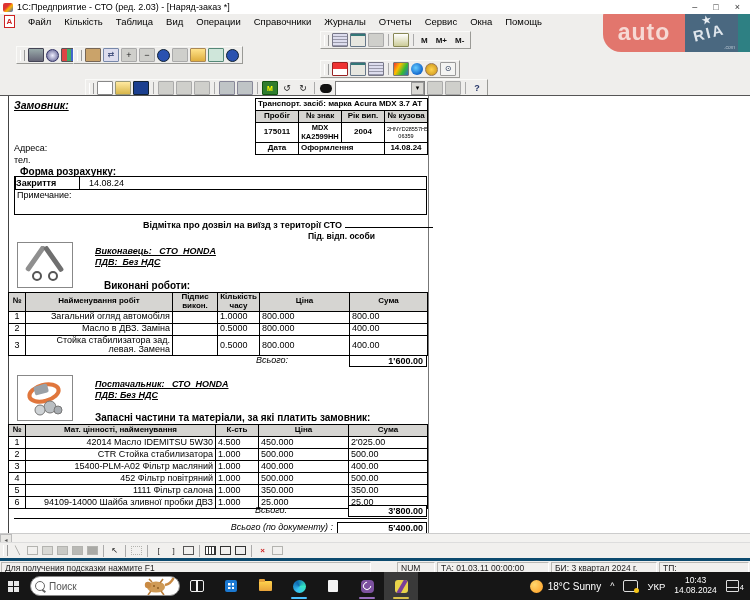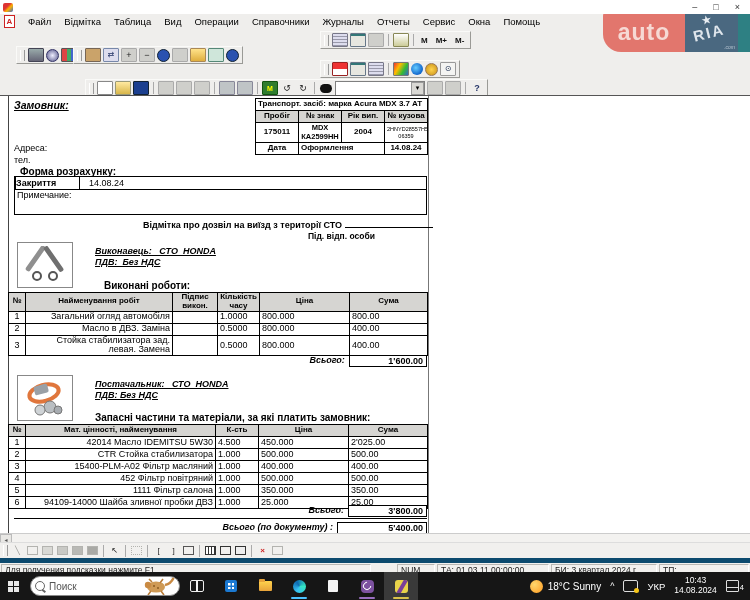--- a/index.html
+++ b/index.html
@@ -56,35 +56,35 @@
        font-size:9px;overflow:hidden}
   .vl{position:absolute;top:0;bottom:0;width:1px;background:#444}
   .lbl-b{font-weight:bold}
   .lbl-bi{font-weight:bold;font-style:italic;text-decoration:underline}
   .pre{white-space:pre}
   .dtable{border-collapse:collapse;font-size:9px;table-layout:fixed}
   .dtable td,.dtable th{border:1px solid #000;padding:0 2px;height:11px;line-height:1.1;overflow:hidden;vertical-align:middle}
   .hdr th{background:#d6d5d2;font-weight:bold;text-align:center;font-size:8px}
   .ca{text-align:center}.cl{text-align:right}.rr{}.vt{vertical-align:top}
   .totrow{position:absolute;display:flex;height:12px;font-size:9px}
-  .totlbl{font-weight:bold;font-style:italic;text-align:right;padding-right:4px}
+  .totlbl{font-weight:normal;font-style:italic;text-align:left;padding-right:4px}
   .totval{border:1px solid #000;font-weight:bold;text-align:right;padding:0 3px;background:#fff}
   .imgbox{position:absolute;width:54px;height:44px;border:1px solid #888;background:#fff;
           display:flex;align-items:center;justify-content:center}
   
   .hscroll{position:absolute;top:533px;left:0;width:750px;height:9px;background:#f3f2f0;border-top:1px solid #ccc}
   .hs-btn{position:absolute;left:0;top:0;width:10px;height:9px;background:#e8e7e4;border:1px solid #bbb;
           font-size:6px;display:flex;align-items:center;justify-content:center;color:#555}
   .drawbar{position:absolute;top:542px;left:0;width:750px;height:16px;background:#f1f0ee;border-top:1px solid #ddd;
            display:flex;align-items:center;padding-left:3px;box-sizing:border-box;gap:2px}
   .dic{width:13px;height:11px;display:flex;align-items:center;justify-content:center;font-size:8px;color:#9a9a97}
   .dic.dark{color:#222}
   .dic.red{color:#c22;font-weight:bold}
   .shape{width:9px;height:7px;border:1px solid #b3b3af}
-  .statusbar{position:absolute;top:558px;left:0;width:750px;height:14px;background:#f1f0ee;border-top:5px solid #0c4a6e;
+  .statusbar{position:absolute;top:558px;left:0;width:750px;height:14px;background:#f1f0ee;border-top:3px solid #0c4a6e;
              display:flex;align-items:flex-end;font-size:8.5px;color:#222}
   .sp{border:1px solid;border-color:#b9b8b4 #fff #fff #b9b8b4;margin:1px;display:flex;align-items:center;padding:0 3px;
       white-space:nowrap;overflow:hidden}
   
   .taskbar{position:absolute;top:572px;left:0;width:750px;height:28px;background:#161616;display:flex;
            align-items:center;color:#fff}
   .start{width:26px;display:flex;align-items:center;justify-content:center}
   .wlogo{width:11px;height:11px;display:grid;grid-template-columns:5px 5px;grid-template-rows:5px 5px;gap:1px}
   .wlogo div{background:#e8e8e8}
   .searchbox{width:150px;height:20px;background:#fff;border:1px solid #8a8a8a;border-radius:10px;margin-left:4px;
@@ -121,31 +121,32 @@
   .wm-ria .star{position:absolute;left:16px;top:1px;color:#e8edf2;font-size:12px;transform:rotate(-12deg)}
   .wm-ria .ria{position:absolute;left:8px;top:12px;color:#dfe6ec;font-size:15px;font-weight:bold;transform:rotate(-14deg);letter-spacing:2px}
   .wm-ria .com{position:absolute;right:3px;bottom:2px;color:#b9c6d2;font-size:5px;font-style:italic}
   .wm-teal{position:absolute;left:738px;top:12px;width:12px;height:40px;background:#2e8083;z-index:5}
 </style>
 </head>
 <body>
 
 <div class="titlebar">
   <span class="appico"></span>
+  <span>1С:Предприятие - СТО (ред. 2.03) - [Наряд-заказ *]</span>
   <span class="wctrl">
     <span>–</span>
     <span>□</span>
     <span>×</span>
   </span>
 </div>
 
 <div class="menubar">
   <span class="menuico">А</span>
   <span>Файл</span>
-  <span>Відмітка</span>
+  <span>Кількість</span>
   <span>Таблица</span>
   <span>Вид</span>
   <span>Операции</span>
   <span>Справочники</span>
   <span>Журналы</span>
   <span>Отчеты</span>
   <span>Сервис</span>
   <span>Окна</span>
   <span>Помощь</span>
 </div>

